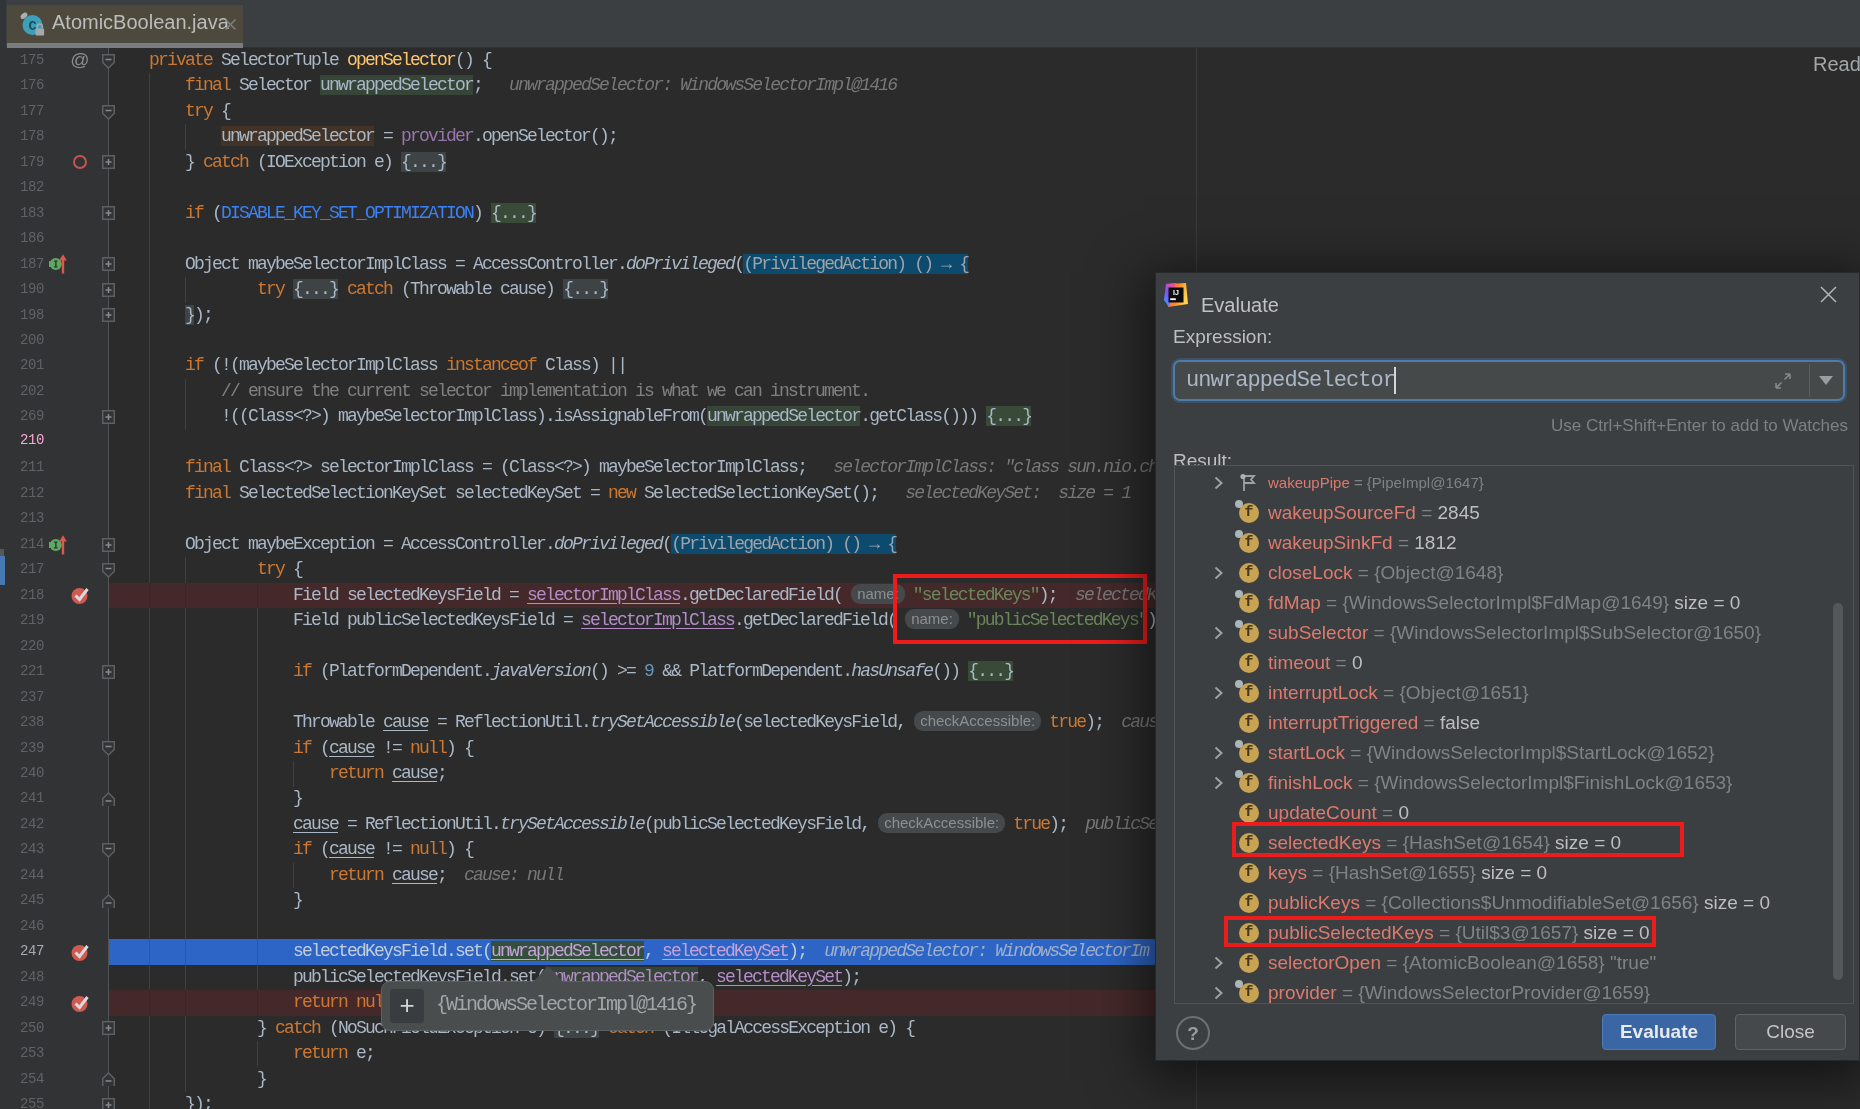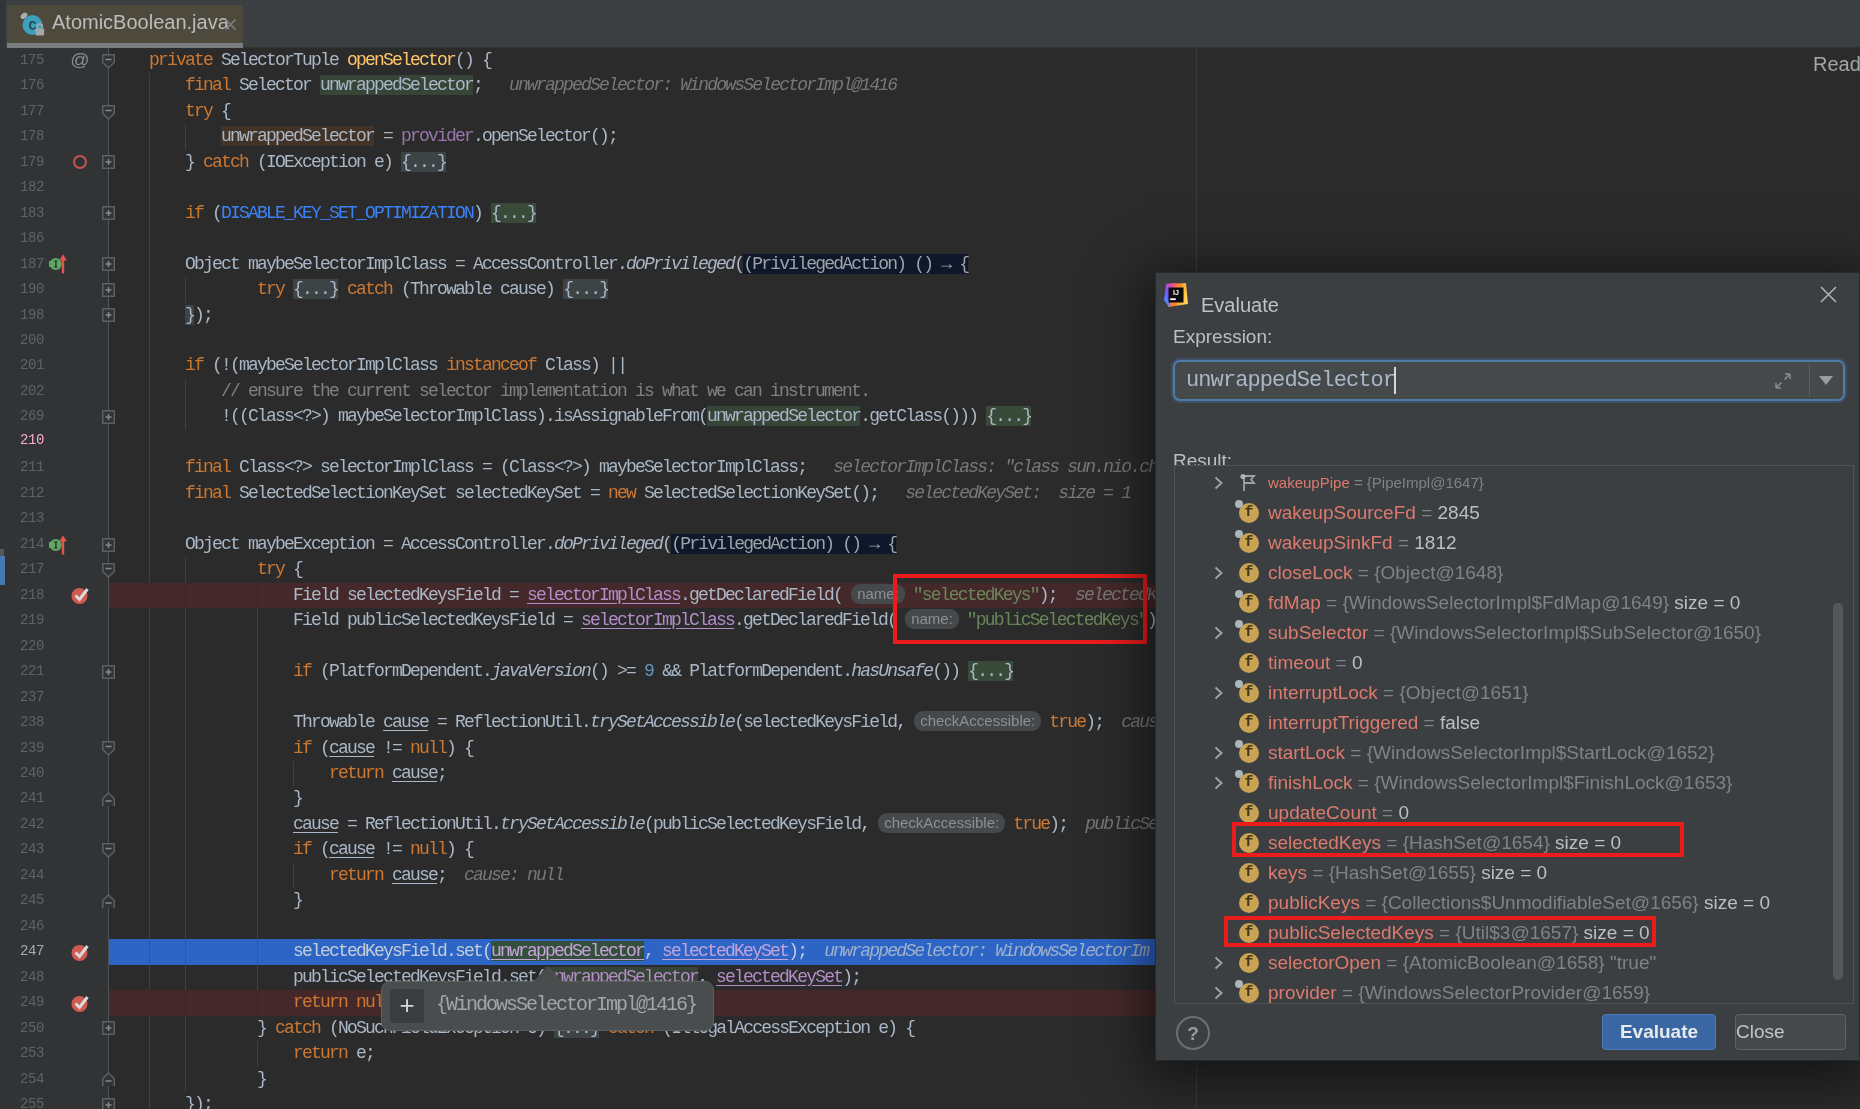--- a/index.html
+++ b/index.html
@@ -15,21 +15,21 @@
 .hintb{color:#9fb0ca;font-style:italic}
 .lav{color:#b48cc8;text-decoration:underline;text-underline-offset:3px}
 .db{color:#c3cdd8}
 .lavb{color:#c5a3d8;text-decoration:underline;text-underline-offset:3px}
 .wh{color:#a9b7c6;text-decoration:underline;text-underline-offset:3px}
 .bgG{background:#364538}
 .bgG2{background:#34503c}
 .bgBr{background:#433327}
 .fold{background:#3e4446;color:#a9b7c6}
 .foldg{background:#394a39;color:#a9b7c6}
-.foldp{background:#0f172a;color:#9da3a8}
+.foldp{background:#0c4a6e;color:#9da3a8}
 .chip{display:inline-block;font-family:"Liberation Sans",sans-serif;font-size:15px;letter-spacing:0;
  color:#8c9092;background:#45494b;border-radius:9px;padding:1px 6px;vertical-align:1px;line-height:18px}
 .num{position:absolute;left:0;width:44px;text-align:right;font-family:"Liberation Mono",monospace;
  font-size:14px;letter-spacing:-0.4px;color:#606366;line-height:25.47px;height:25.47px}
 .treename{color:#dc7a6e}
 .treegray{color:#7f8385}
 .treewhite{color:#bcbec4}
 
 </style></head><body>
 <div class="abs" style="left:0;top:0;width:1860px;height:48px;background:#3c3f41;border-bottom:1px solid #323232"></div>
@@ -287,20 +287,21 @@
 <div class="abs" style="left:17px;top:53px;font-size:19px;color:#bdbfc1">Expression:</div>
 <div class="abs" style="left:17px;top:87px;width:672px;height:41px;background:#45494a;border:2px solid #4e7ba7;border-radius:7px;box-shadow:0 0 0 2px rgba(66,116,166,0.35)">
 <div class="abs mono" style="left:11px;top:6px;font-size:22px;letter-spacing:-0.9px;color:#a9b7c6">unwrappedSelector</div>
 <div class="abs" style="left:219px;top:5px;width:2px;height:27px;background:#d4d6d8"></div>
 <svg class="abs" style="left:599px;top:10px" width="18" height="18" viewBox="0 0 18 18">
 <path d="M10.5 7.5 L16 2 M16 2 h-5 M16 2 v5 M7.5 10.5 L2 16 M2 16 h5 M2 16 v-5" stroke="#85898b" stroke-width="1.6" fill="none"></path>
       </svg>
 <div class="abs" style="left:634px;top:2px;width:1px;height:33px;background:#5a5e60"></div>
 <div class="abs" style="left:644px;top:14px;width:0;height:0;border-left:7.5px solid transparent;border-right:7.5px solid transparent;border-top:9px solid #999da0"></div>
 </div>
+<div class="abs" style="left:0;top:143px;width:692px;text-align:right;font-size:17px;color:#7c8082">Use Ctrl+Shift+Enter to add to Watches</div>
 <div class="abs" style="left:17px;top:177px;font-size:19px;color:#bdbfc1">Result:</div>
 <div class="abs" style="left:18px;top:192px;width:680px;height:539px;background:#3c3f41;border:1px solid #515456;overflow:hidden">
 <div class="abs" style="left:0;top:1.5px;width:667px;height:30px;font-size:15px;line-height:30px">
         <svg class="abs" style="left:39px;top:8px" width="9" height="14" viewBox="0 0 9 14">
           <path d="M1.5 1.5 L7.5 7 L1.5 12.5" stroke="#9ea1a3" stroke-width="2" fill="none"></path>
         </svg>
         <svg class="abs" style="left:64px;top:5px" width="20" height="20" viewBox="0 0 20 20">
 <path d="M5 2 V18 M5 3 H15 L12 6.5 L15 10 H5" stroke="#9ea1a3" stroke-width="1.8" fill="none"></path>
 <circle cx="4" cy="3.5" r="2.6" fill="#a9b2b4"></circle>
         </svg>
@@ -400,15 +401,15 @@
           <path d="M1.5 1.5 L7.5 7 L1.5 12.5" stroke="#9ea1a3" stroke-width="2" fill="none"></path>
         </svg>
         <div class="abs" style="left:64px;top:5px;width:20px;height:20px;background:#c8a353;border-radius:50%;text-align:center;font-size:15px;line-height:20px;font-weight:bold;color:#45381a;font-family:'Liberation Mono',monospace">f</div>
         <div class="abs" style="left:60px;top:2px;width:8px;height:8px;background:#a9b6ba;border-radius:50%"></div>
         <div class="abs" style="left:93px;top:0"><span class="treename">provider</span><span class="treegray"> = {WindowsSelectorProvider@1659}</span><span class="treewhite"></span></div>
       </div>
 <div class="abs" style="left:658px;top:137px;width:10px;height:377px;background:#55585a;border-radius:5px"></div>
 </div>
 <div class="abs" style="left:20px;top:743px;width:34px;height:34px;border:2px solid #6c7072;border-radius:50%;text-align:center;font-size:19px;font-weight:bold;line-height:31px;color:#999da0">?</div>
 <div class="abs" style="left:446px;top:741px;width:114px;height:36px;background:#3a67a3;border:1px solid #4a7cba;border-radius:4px;text-align:center;font-size:19px;font-weight:bold;line-height:34px;color:#e8eaec">Evaluate</div>
-<div class="abs" style="left:579px;top:741px;width:111px;height:36px;background:#46494b;border:1px solid #606365;border-radius:4px;text-align:left;font-size:19px;line-height:34px;color:#c2c4c6">Close</div>
+<div class="abs" style="left:579px;top:741px;width:111px;height:36px;background:#46494b;border:1px solid #606365;border-radius:4px;text-align:center;font-size:19px;line-height:34px;color:#c2c4c6">Close</div>
 </div>
 <div class="abs" style="left:1232px;top:822px;width:452px;height:35px;border:4px solid #ea1c1c;z-index:60"></div>
 <div class="abs" style="left:1224px;top:916px;width:432px;height:31px;border:4px solid #ea1c1c;z-index:60"></div>
 </body></html>

